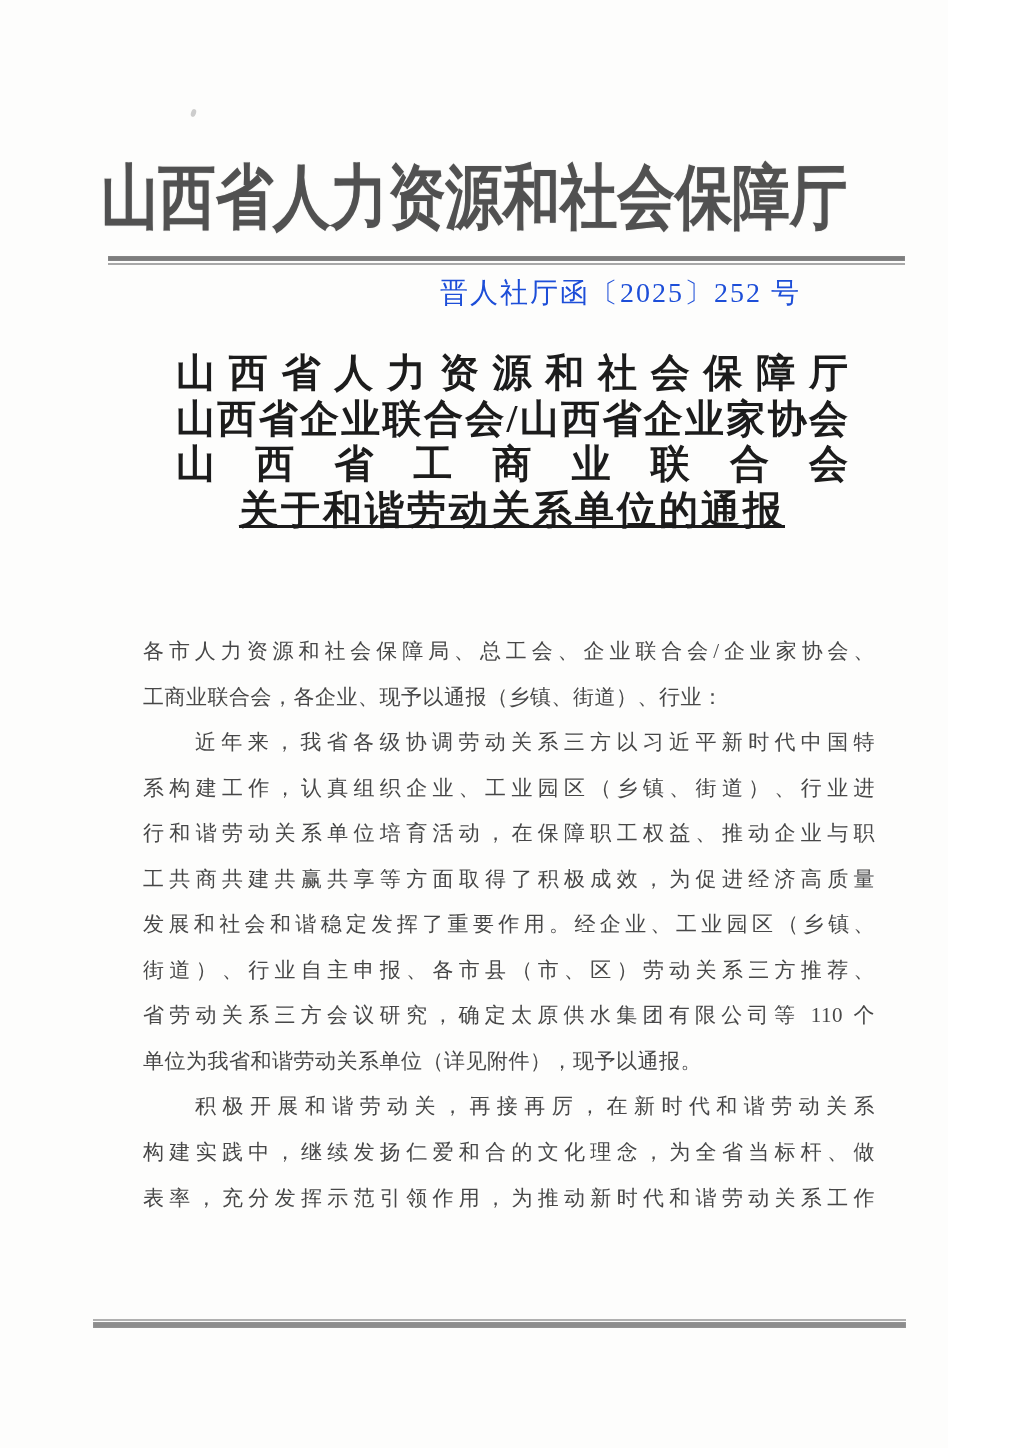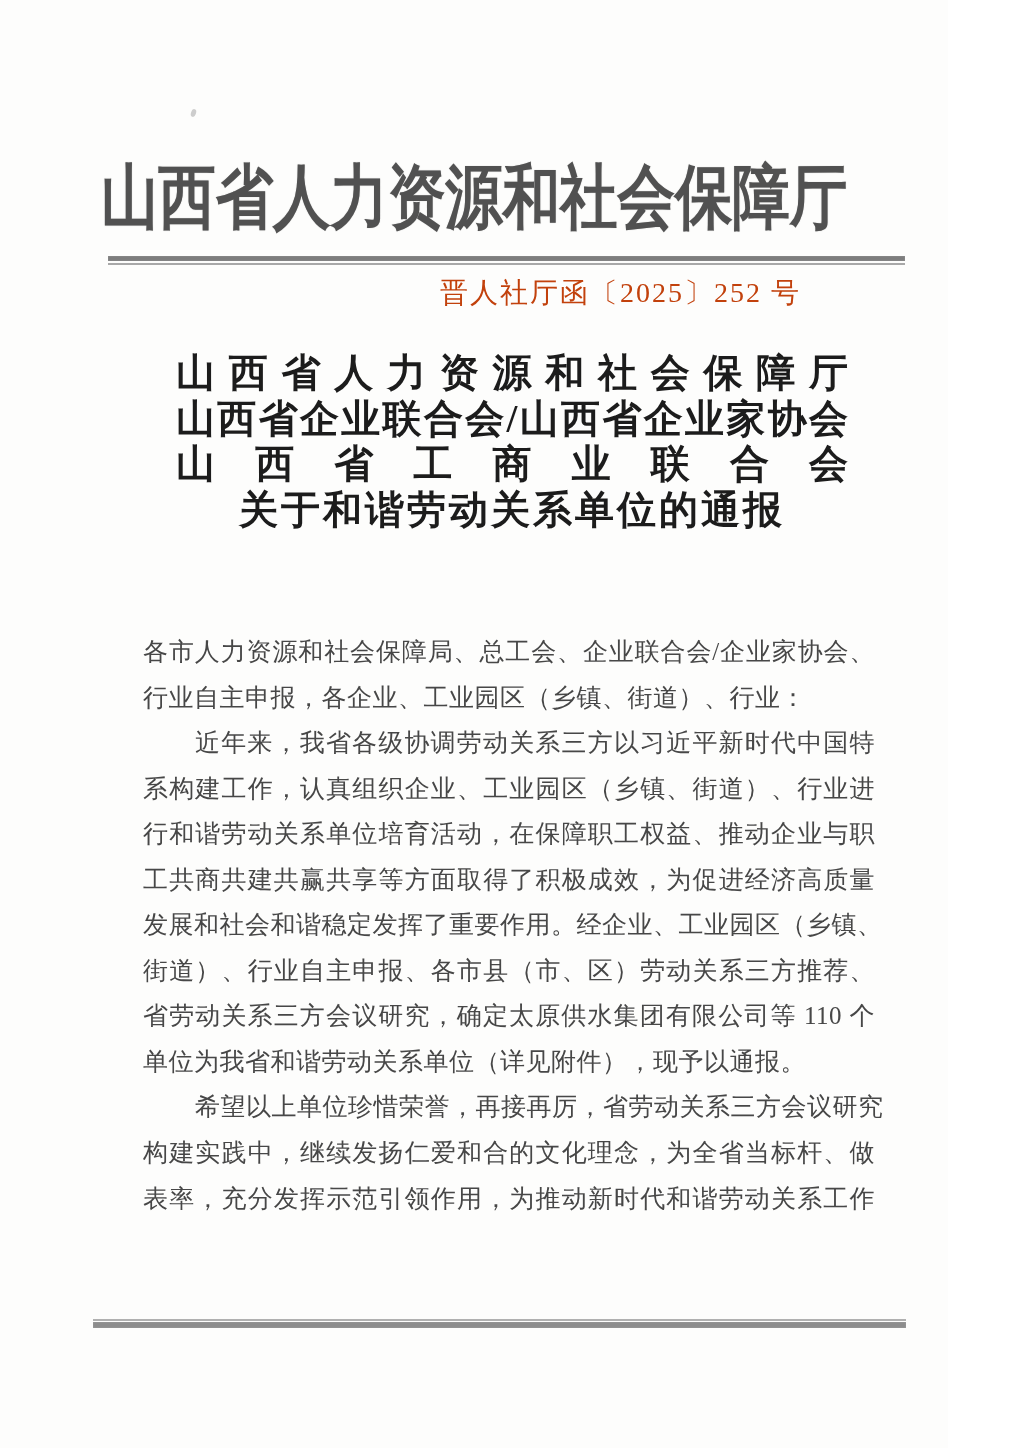--- a/index.html
+++ b/index.html
@@ -51,21 +51,21 @@
   .rule-thick { height: 5px; background: #7d7d7d; box-shadow: inset 0 0 2px #999; }
   .rule-gap   { height: 2px; }
   .rule-thin  { height: 2px; background: #a8a8a8; }
   
   .docnum {
     position: absolute;
     top: 276px;
     right: 147px;
     font-size: 28px;
     line-height: 34px;
-    color: #c2410c;
+    color: #1d4ed8;
     letter-spacing: 2px;
     white-space: nowrap;
   }
   
   .titleblock {
     position: absolute;
     top: 350px;
     left: 176px;
     width: 672px;
     color: #1c1c1c;
@@ -78,28 +78,29 @@
     text-align-last: justify;
     height: 45.7px;
     overflow: visible;
   }
   .t-center {
     line-height: 45.7px;
     text-align: left;
     text-align-last: center;
     letter-spacing: 3px;
     height: 45.7px;
+    text-decoration: underline;
   }
   
   .bodyblock {
     position: absolute;
     top: 629px;
     left: 143px;
     width: 732px;
-    font-size: 25px;
+    font-size: 21px;
     color: #474747;
     letter-spacing: 0.5px;
   }
   .b-line {
     line-height: 45.55px;
     height: 45.55px;
     text-align: justify;
     text-align-last: justify;
     white-space: nowrap;
   }
@@ -149,30 +150,30 @@
 
   <div class="titleblock">
     <div class="t-line">山西省人力资源和社会保障厅</div>
     <div class="t-line">山西省企业联合会/山西省企业家协会</div>
     <div class="t-line">山西省工商业联合会</div>
     <div class="t-center">关于和谐劳动关系单位的通报</div>
   </div>
 
   <div class="bodyblock">
     <div class="b-line">各市人力资源和社会保障局、总工会、企业联合会/企业家协会、</div>
-    <div class="b-line endline">行业自主申报，各企业、工业园区（乡镇、街道）、行业：</div>
+    <div class="b-line endline">工商业联合会，各企业、现予以通报（乡镇、街道）、行业：</div>
     <div class="b-line ind">近年来，我省各级协调劳动关系三方以习近平新时代中国特</div>
     <div class="b-line">系构建工作，认真组织企业、工业园区（乡镇、街道）、行业进</div>
     <div class="b-line">行和谐劳动关系单位培育活动，在保障职工权益、推动企业与职</div>
     <div class="b-line">工共商共建共赢共享等方面取得了积极成效，为促进经济高质量</div>
     <div class="b-line">发展和社会和谐稳定发挥了重要作用。经企业、工业园区（乡镇、</div>
     <div class="b-line">街道）、行业自主申报、各市县（市、区）劳动关系三方推荐、</div>
     <div class="b-line">省劳动关系三方会议研究，确定太原供水集团有限公司等 110 个</div>
     <div class="b-line endline">单位为我省和谐劳动关系单位（详见附件），现予以通报。</div>
-    <div class="b-line ind">希望以上单位珍惜荣誉，再接再厉，省劳动关系三方会议研究</div>
+    <div class="b-line ind">积极开展和谐劳动关，再接再厉，在新时代和谐劳动关系</div>
     <div class="b-line">构建实践中，继续发扬仁爱和合的文化理念，为全省当标杆、做</div>
     <div class="b-line">表率，充分发挥示范引领作用，为推动新时代和谐劳动关系工作</div>
   </div>
 
   <div class="bottomline">
     <div class="bl-thin"></div>
     <div class="bl-gap"></div>
     <div class="bl-thick"></div>
   </div>
 

